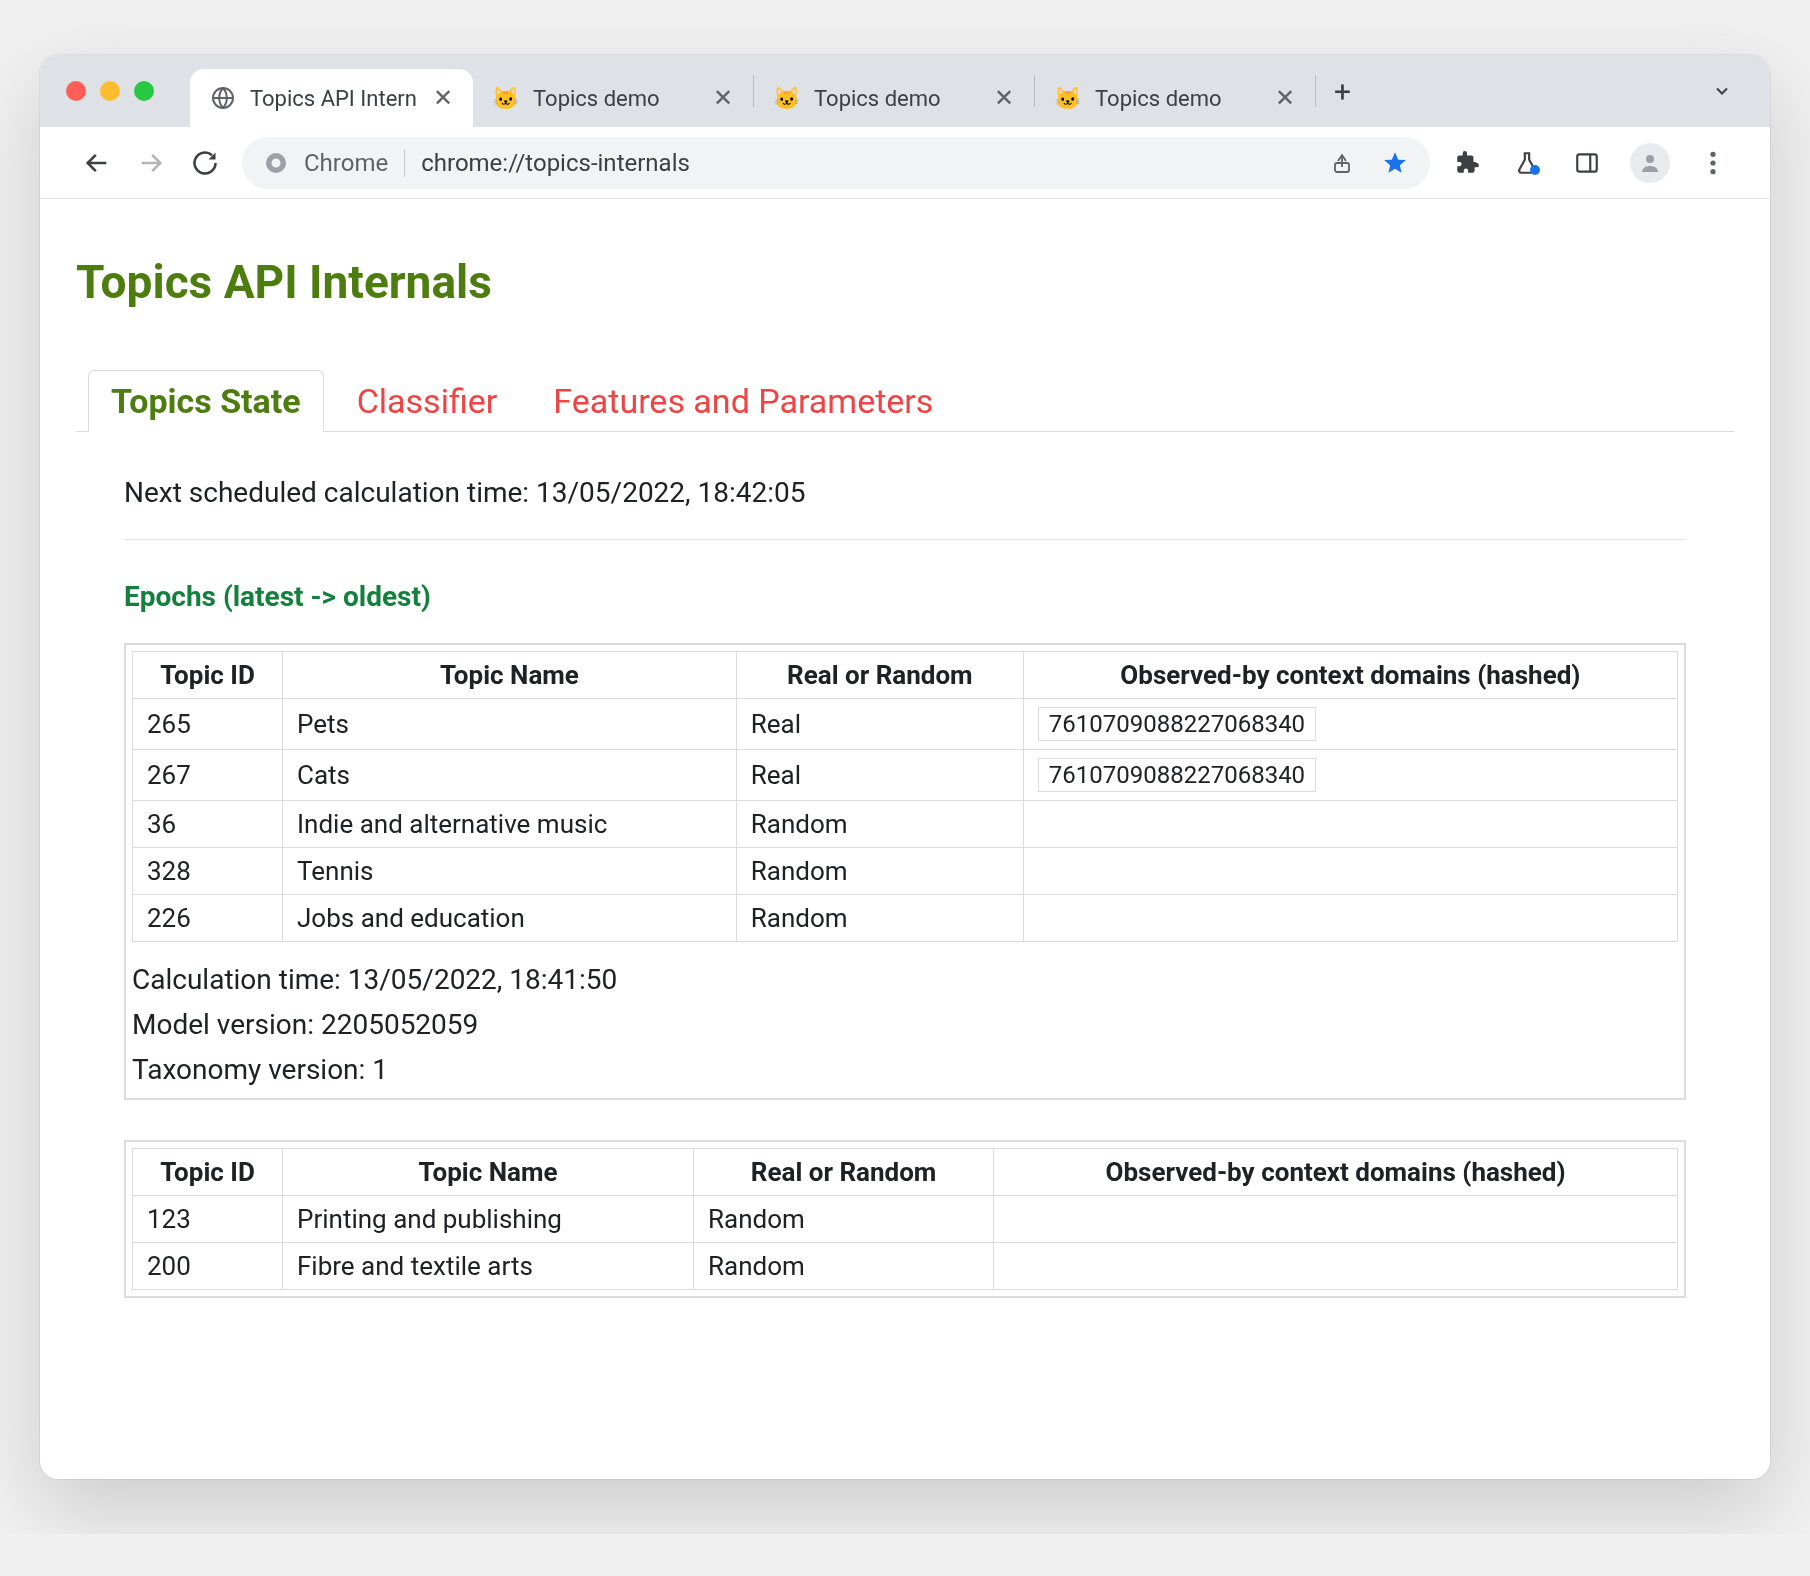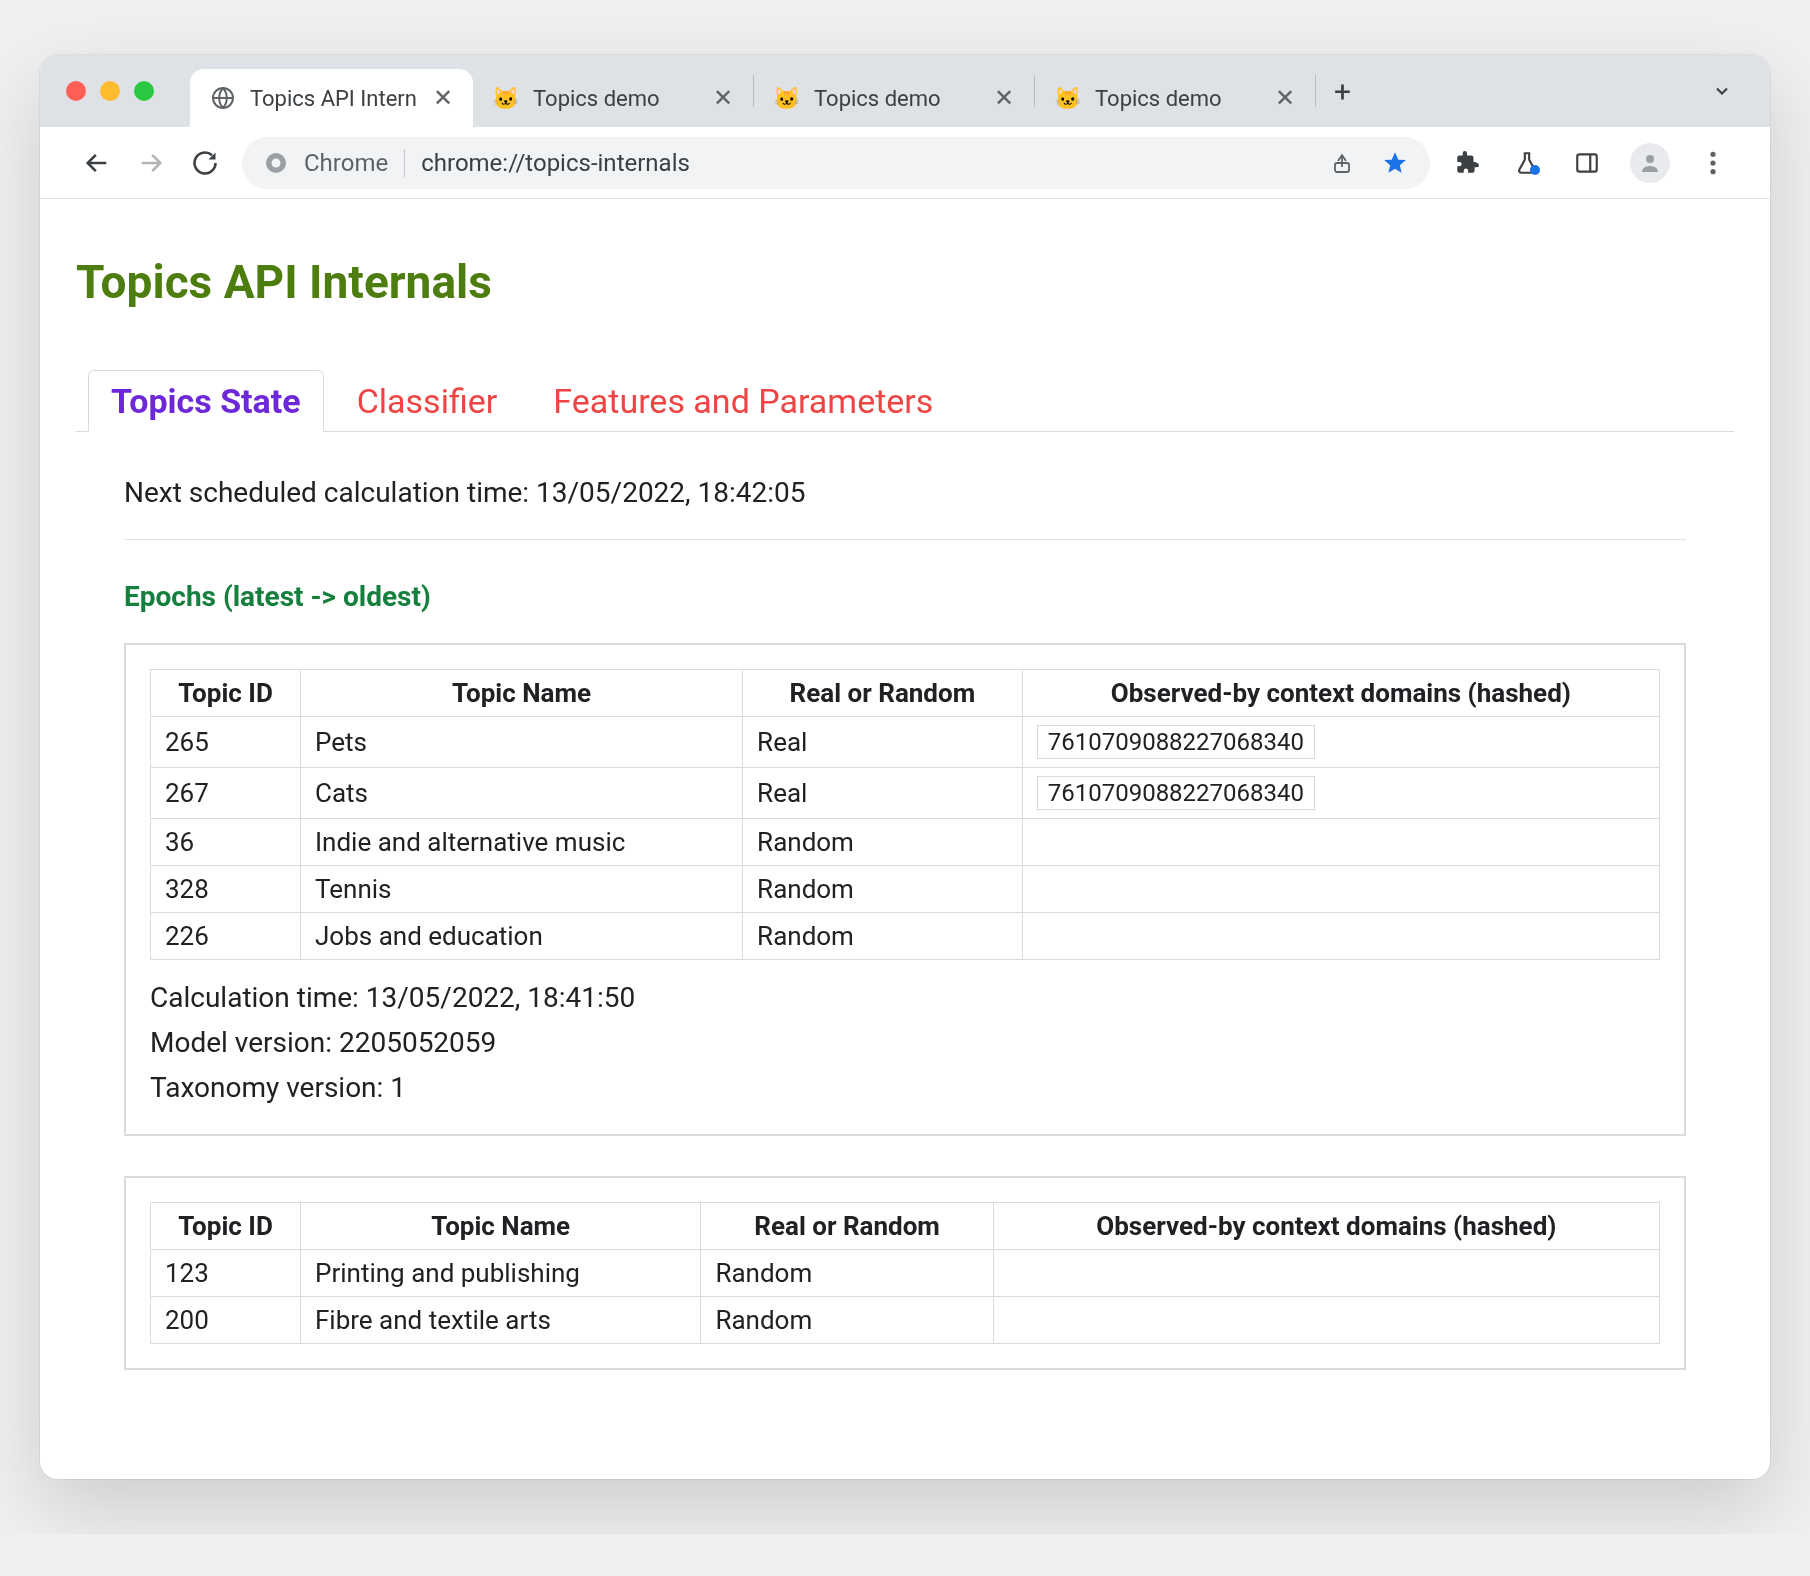--- a/index.html
+++ b/index.html
@@ -126,39 +126,39 @@
     font-size: 34px;
     color:#ef4444;
     padding: 10px 22px;
     border: 1px solid transparent;
     position:relative;
     top:1px;
     cursor:pointer;
   }
   .page-tab.active {
     font-weight:700;
-    color:#6d28d9;
+    color:#4d7c0f;
     border:1px solid #d9dbde;
     border-bottom:1px solid #fff;
     background:#fff;
     border-top-left-radius:6px;
     border-top-right-radius:6px;
   }
 
   .tab-body { padding: 24px 48px; }
   .sched-line { font-size: 28px; margin: 20px 0 40px; }
   .sched-line hr { border:none; border-top:1px solid #e4e4e4; margin-top:30px; }
 
   .epochs-head {
     font-size: 28px; font-weight:700; color:#15803d; margin: 12px 0 30px;
   }
 
   .epoch-block {
     border: 2px solid #d9dbde;
-    padding: 24px;
+    padding: 6px;
     margin-bottom: 40px;
   }
   .epoch-table {
     width:100%;
     border-collapse: collapse;
     font-size: 26px;
   }
   .epoch-table th, .epoch-table td {
     border:1px solid #d9dbde;
     padding: 8px 14px;

